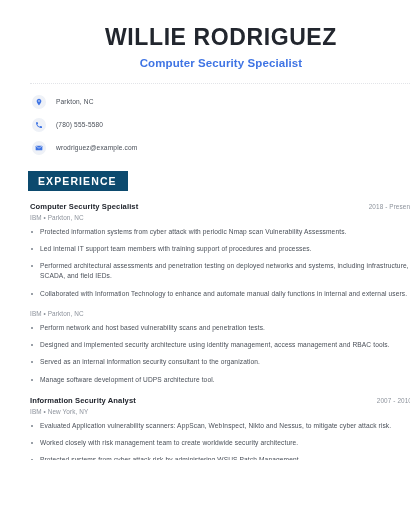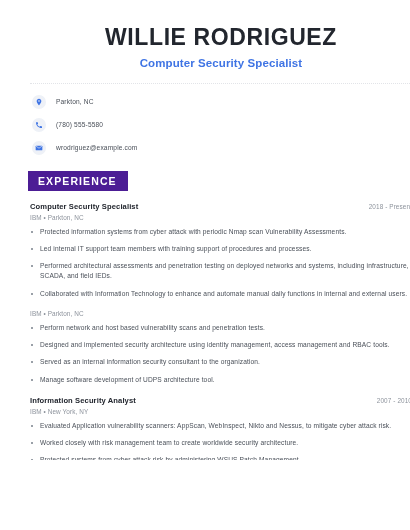--- a/index.html
+++ b/index.html
@@ -75,21 +75,21 @@
   .contact-icon svg { display: block; }
   .contact-text {
     font-size: 6.6px;
     color: #494f58;
     letter-spacing: 0.15px;
   }
 
   
   .section-badge {
     display: inline-block;
-    background: #4c1d95;
+    background: #0c4a6e;
     color: #ffffff;
     font-size: 10.5px;
     font-weight: bold;
     letter-spacing: 1.1px;
     padding: 4px 11px 4px 10px;
     margin-left: -2px;
   }
   .section-experience { margin-top: 16px; }
   .section-skills { margin-top: 16px; }
 

